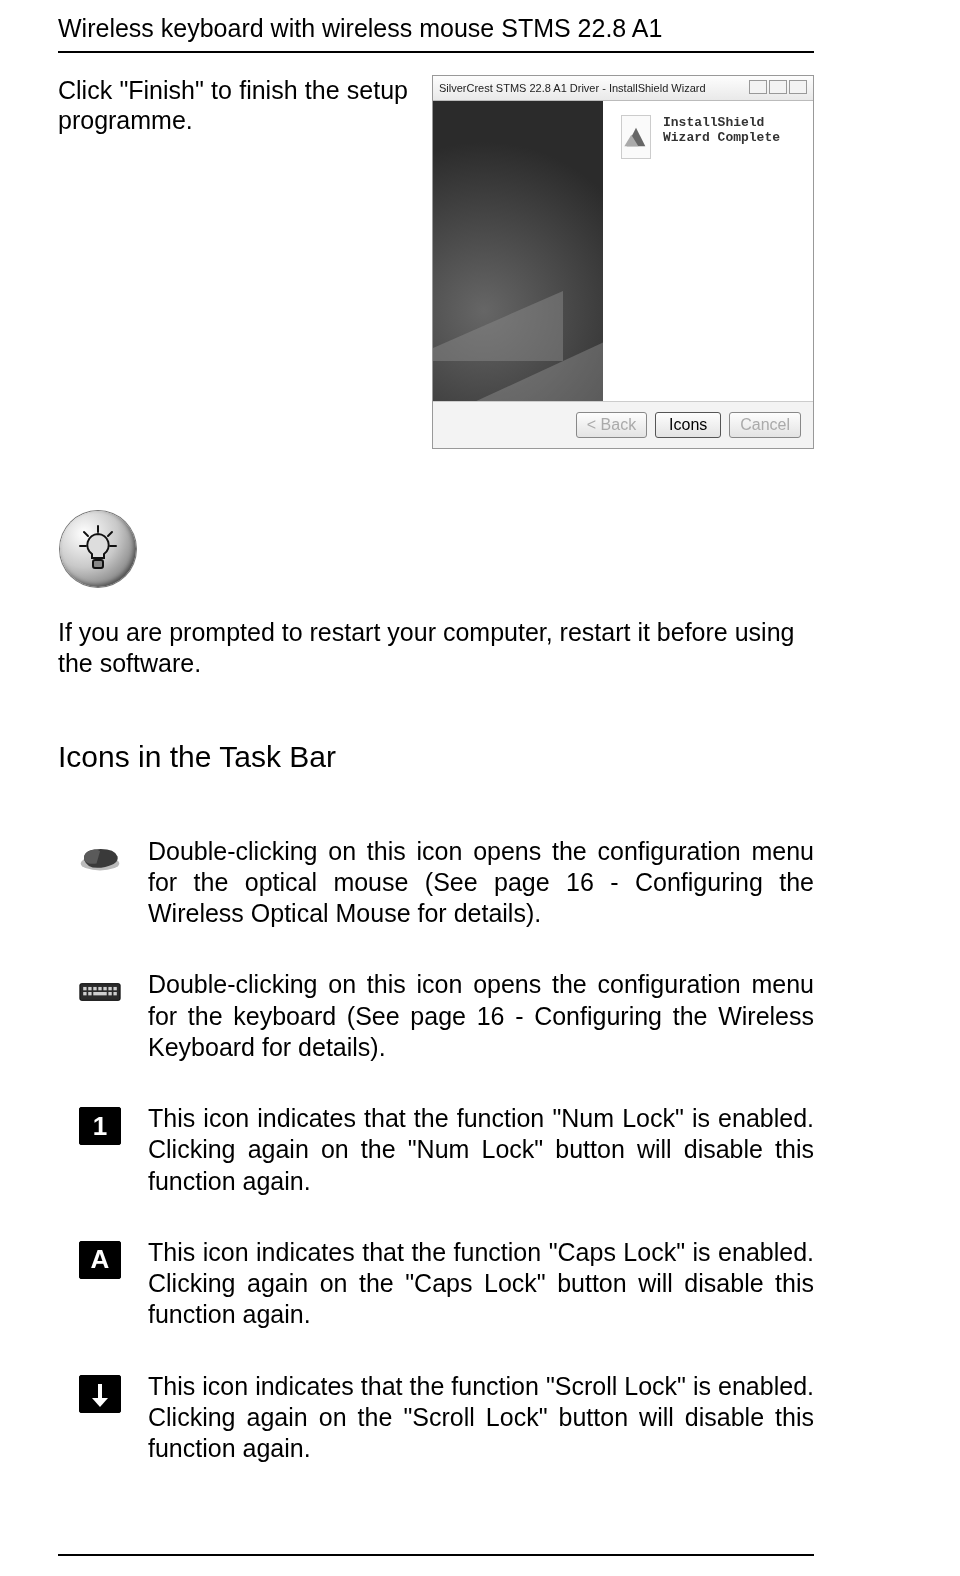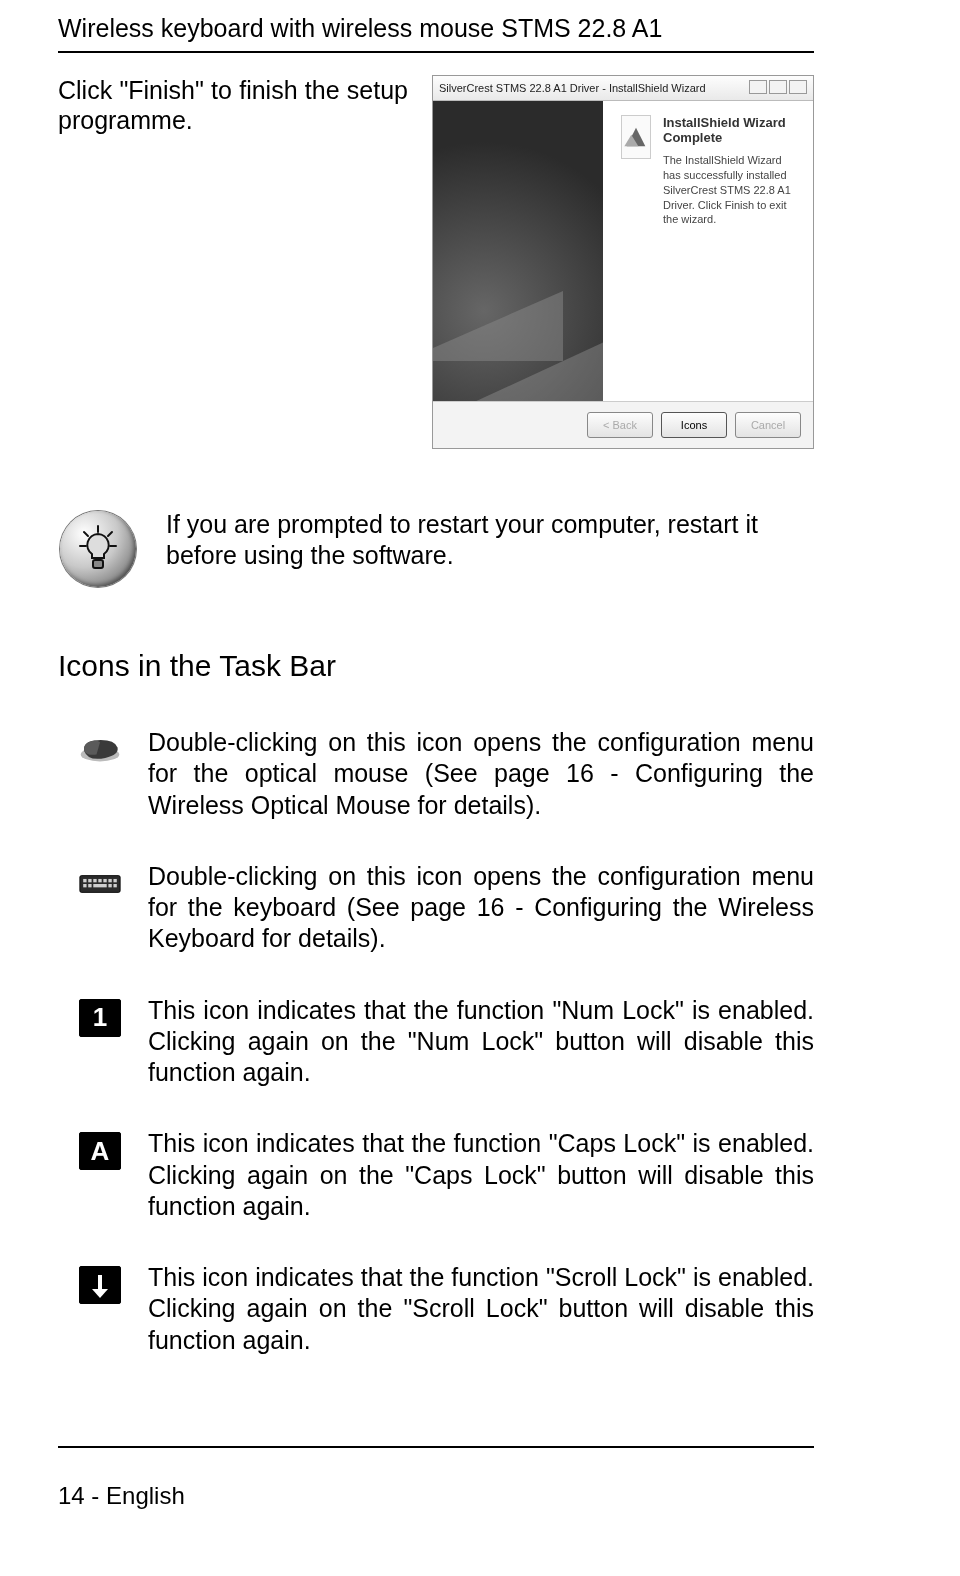--- a/index.html
+++ b/index.html
@@ -12,35 +12,35 @@
   .wizard { flex: 1; }
   .wiz-window { border: 1px solid #999; background: #fff; }
   .wiz-titlebar { display:flex; align-items:center; background: linear-gradient(#fdfdfd,#e9e9e9); padding: 4px 6px; font-size: 11px; color: #222; border-bottom:1px solid #bbb;text-align:center;}
   .wiz-titlebar .spacer{flex:1;}
   .wiz-controls span{display:inline-block;width:18px;height:14px;border:1px solid #999;margin-left:2px;background:#f3f3f3;}
   .wiz-body { display:flex; height: 300px; }
   .wiz-side { width: 170px; background: radial-gradient(circle at 30% 70%, #666, #2b2b2b 70%); position: relative; overflow:hidden;}
   .wiz-side::before, .wiz-side::after{content:"";position:absolute;border-style:solid;}
   .wiz-side::before{left:-30px; bottom:40px; border-width:0 0 70px 160px; border-color: transparent transparent #8a8a8a transparent; opacity:.5;}
   .wiz-side::after{left:0; bottom:-20px; border-width:0 0 120px 260px; border-color: transparent transparent #aaa transparent; opacity:.35;}
-  .wiz-main { flex:1; padding: 14px 18px; font-size: 12px; color:#333; }
+  .wiz-main { flex:1; padding: 14px 18px; font-size: 12px; color:#333;font-family:Liberation Mono, monospace; }
   .wiz-logo-row{display:flex;align-items:flex-start;gap:12px;}
   .wiz-logo{width:44px;height:44px;border:1px solid #ccc;display:flex;align-items:center;justify-content:center;background:#fafafa;}
   .wiz-logo svg{width:28px;height:28px;}
   .wiz-head{font-weight:bold;font-size:13px;margin-bottom:8px;}
   .wiz-text{font-size:11px;line-height:1.35;color:#444;}
   .wiz-footer{display:flex;justify-content:flex-end;gap:8px;padding:10px 12px;border-top:1px solid #ccc;background:#f3f3f3;}
-  .wiz-btn{min-width:66px;height:26px;font-size:11px;border:1px solid #888;border-radius:3px;background:linear-gradient(#fdfdfd,#e3e3e3);padding:8px 10px;display:flex;align-items:center;justify-content:center;color:#555;}
+  .wiz-btn{min-width:66px;height:26px;font-size:16px;border:1px solid #888;border-radius:3px;background:linear-gradient(#fdfdfd,#e3e3e3);padding:8px 10px;display:flex;align-items:center;justify-content:center;color:#555;}
   .wiz-btn.primary{color:#000;border-color:#555;}
   .wiz-btn.disabled{color:#aaa;}
-  .tip-row{display:flex;align-items:flex-start;gap:28px;margin-bottom:60px;}
+  .tip-row{display:flex;align-items:flex-start;gap:28px;margin-bottom:60px;flex-direction:column;}
   .tip-icon{width:80px;height:80px;flex-shrink:0;display:flex;align-items:center;justify-content:center;}
   .tip-icon .disk{width:76px;height:76px;border-radius:50%;background:radial-gradient(circle at 32% 30%, #fff, #c9c9c9 45%, #7d7d7d 80%, #555);box-shadow: inset -2px -2px 4px rgba(0,0,0,.4), 0 0 0 1px #777;display:flex;align-items:center;justify-content:center;}
   .tip-text{font-size:25px;line-height:1.25;flex:1;}
-  .section-heading{font-size:30px;font-weight:400;margin-bottom:44px;}
+  .section-heading{font-size:30px;font-weight:400;margin-bottom:62px;}
   .icon-list{padding-left:12px;}
   .icon-item{display:flex;align-items:flex-start;gap:18px;margin-bottom:40px;}
   .icon-item:last-child{margin-bottom:0;}
   .icon-slot{width:60px;flex-shrink:0;display:flex;justify-content:center;margin-top:4px;}
   .icon-desc{flex:1;font-size:25px;line-height:1.25;text-align:justify;}
   .tb-icon{width:42px;height:38px;display:flex;align-items:center;justify-content:center;}
   .tb-black{background:#000;color:#fff;font-weight:bold;font-family:"Arial Black",Arial;font-size:26px;border-radius:2px;border:1px solid #000;}
   .footer-wrap{margin-top:90px;}
   .footer-hr{border:none;border-top:2px solid #000;margin-bottom:10px;}
   .footer-text{font-size:24px;margin-top:34px;}
@@ -68,21 +68,20 @@
           <div class="wiz-main">
             <div class="wiz-logo-row">
               <div class="wiz-logo">
                 <svg viewBox="0 0 24 24">
                     <path fill="#666" d="M4 20 L12 4 L20 20 Z"></path>
                     <path fill="#aaa" d="M2 20 L8 10 L14 20 Z"></path>
                   </svg>
               </div>
               <div>
                 <div class="wiz-head">InstallShield Wizard Complete</div>
-                <div class="wiz-text">The InstallShield Wizard has successfully installed SilverCrest STMS 22.8 A1 Driver. Click Finish to exit the wizard.</div>
               </div>
             </div>
           </div>
         </div>
         <div class="wiz-footer">
           <div class="wiz-btn disabled">&lt; Back</div>
           <div class="wiz-btn primary">Icons</div>
           <div class="wiz-btn disabled">Cancel</div>
         </div>
       </div>

